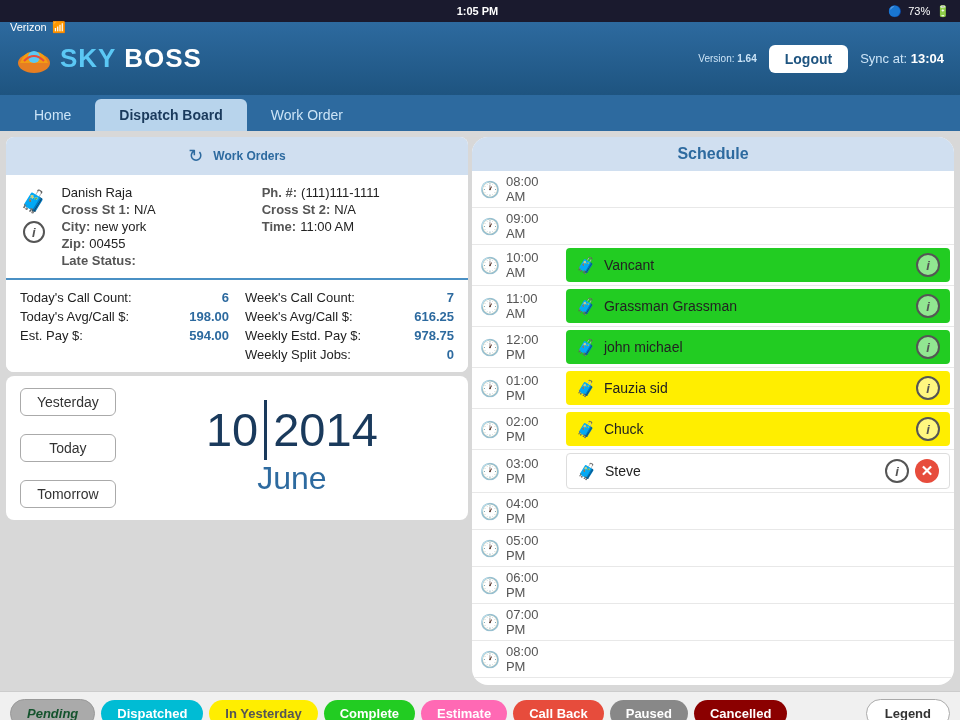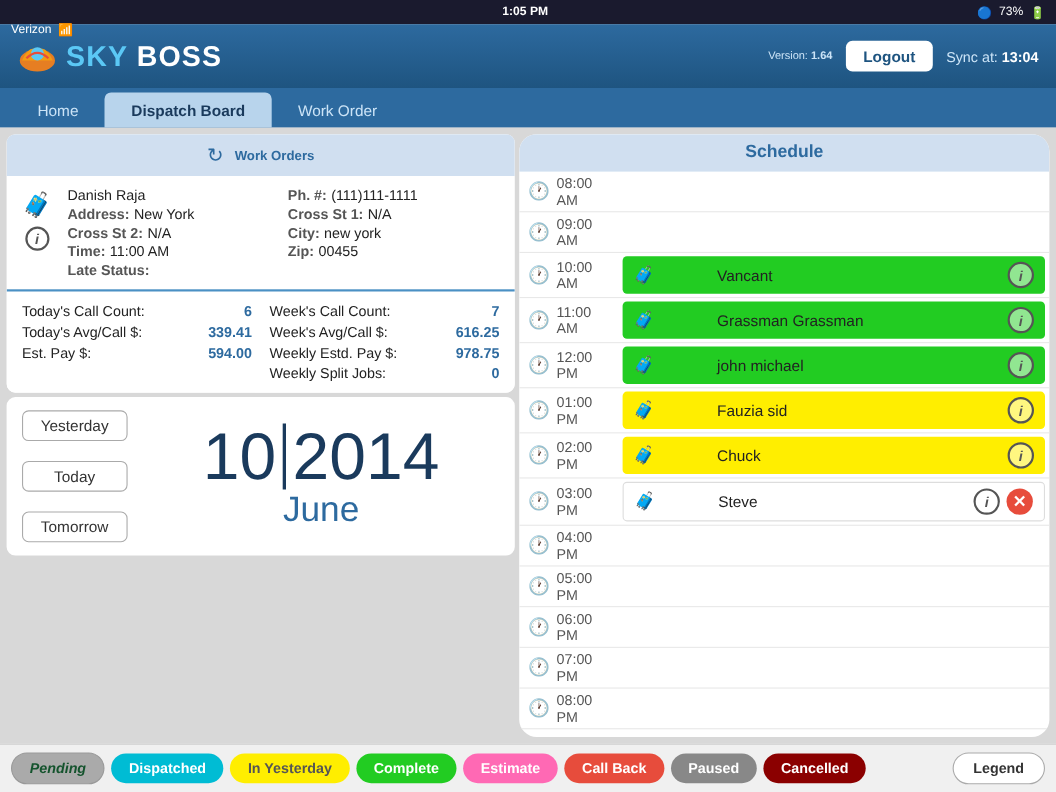--- a/index.html
+++ b/index.html
@@ -16,21 +16,21 @@
       font-size: 11px;
       color: white;
     }
     .status-left { display: flex; align-items: center; gap: 6px; margin-top: 32px; }
     .status-center { font-weight: 600; }
     .status-right { display: flex; align-items: center; gap: 6px; }
 
     
     .header {
       background: linear-gradient(180deg, #2d6a9f 0%, #1e5480 100%);
-      height: 58px;
+      height: 73px;
       display: flex;
       align-items: center;
       justify-content: space-between;
       padding: 0 16px;
     }
     .logo { display: flex; align-items: center; gap: 8px; }
     .logo-icon { width: 36px; height: 36px; }
     .logo-text { font-size: 26px; font-weight: 800; color: white; letter-spacing: 1px; }
     .logo-text span { color: #5bc8f5; }
     .header-right { display: flex; align-items: center; gap: 12px; }
@@ -148,21 +148,21 @@
       border-radius: 6px;
       padding: 5px 16px;
       font-size: 14px;
       color: #333;
       cursor: pointer;
       min-width: 90px;
       text-align: center;
     }
 
     .date-display { flex: 1; text-align: center; }
-    .date-number { font-size: 60px; font-weight: 300; color: #222; line-height: 1; display: flex; align-items: center; justify-content: center; gap: 0; }
+    .date-number { font-size: 47px; font-weight: 300; color: #222; line-height: 1; display: flex; align-items: center; justify-content: center; gap: 0; }
     .date-day { color: #1a3a5c; font-weight: 300; }
     .date-divider { width: 3px; background: #1a3a5c; height: 60px; margin: 0 6px; }
     .date-year { color: #1a3a5c; font-weight: 300; }
     .date-month { font-size: 32px; color: #2d6a9f; font-weight: 500; text-align: center; }
 
     
     .right-panel {
       flex: 1;
       background: white;
       border-radius: 16px;
@@ -201,21 +201,21 @@
       justify-content: space-between;
       border-radius: 4px;
       padding: 5px 10px;
       min-height: 30px;
     }
     .event-block.green { background: #22cc22; }
     .event-block.yellow { background: #ffee00; }
     .event-block.white-border { background: white; border: 1px solid #ddd; }
 
     .event-left { display: flex; align-items: center; gap: 8px; }
-    .event-name { font-size: 14px; font-weight: 500; color: #222; margin-left: 48px; }
+    .event-name { font-size: 14px; font-weight: 500; color: #222; }
     .event-icons { display: flex; align-items: center; gap: 6px; }
     .info-btn {
       width: 24px; height: 24px; border-radius: 50%; border: 2px solid #555;
       display: flex; align-items: center; justify-content: center;
       font-style: italic; font-size: 13px; font-weight: 700; color: #555;
       cursor: pointer; background: rgba(255,255,255,0.5);
     }
     .close-btn {
       width: 24px; height: 24px; border-radius: 50%; background: #e74c3c;
       display: flex; align-items: center; justify-content: center;
@@ -323,24 +323,20 @@
         </div>
         <div class="wo-fields">
           <div class="wo-field">
             <span class="wo-value">Danish Raja</span>
           </div>
           <div class="wo-field">
             <span class="wo-label">Ph. #:</span>
             <span class="wo-value">(111)111-1111</span>
           </div>
           <div class="wo-field">
-            <span class="wo-label">Address:</span>
-            <span class="wo-value">New York</span>
-          </div>
-          <div class="wo-field">
             <span class="wo-label">Cross St 1:</span>
             <span class="wo-value">N/A</span>
           </div>
           <div class="wo-field">
             <span class="wo-label">Cross St 2:</span>
             <span class="wo-value">N/A</span>
           </div>
           <div class="wo-field">
             <span class="wo-label">City:</span>
             <span class="wo-value">new york</span>
@@ -364,21 +360,21 @@
           <div class="stat-row">
             <span class="stat-label">Today's Call Count:</span>
             <span class="stat-value">6</span>
           </div>
           <div class="stat-row">
             <span class="stat-label">Week's Call Count:</span>
             <span class="stat-value">7</span>
           </div>
           <div class="stat-row">
             <span class="stat-label">Today's Avg/Call $:</span>
-            <span class="stat-value">339.41</span>
+            <span class="stat-value">198.00</span>
           </div>
           <div class="stat-row">
             <span class="stat-label">Week's Avg/Call $:</span>
             <span class="stat-value">616.25</span>
           </div>
           <div class="stat-row">
             <span class="stat-label">Est. Pay $:</span>
             <span class="stat-value">594.00</span>
           </div>
           <div class="stat-row">

